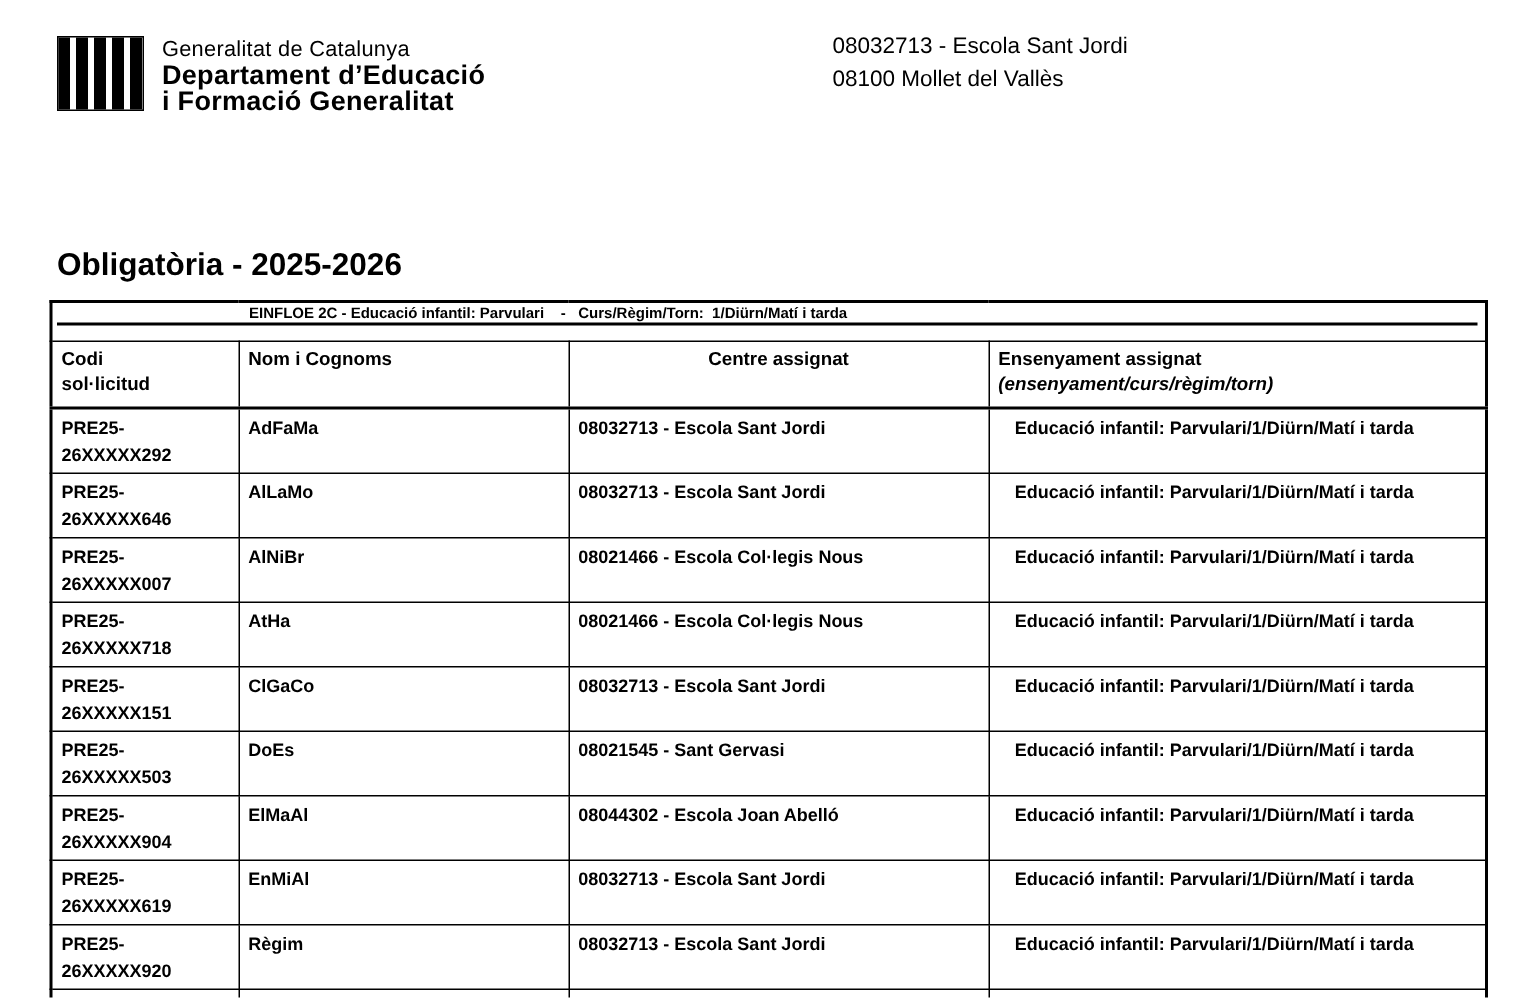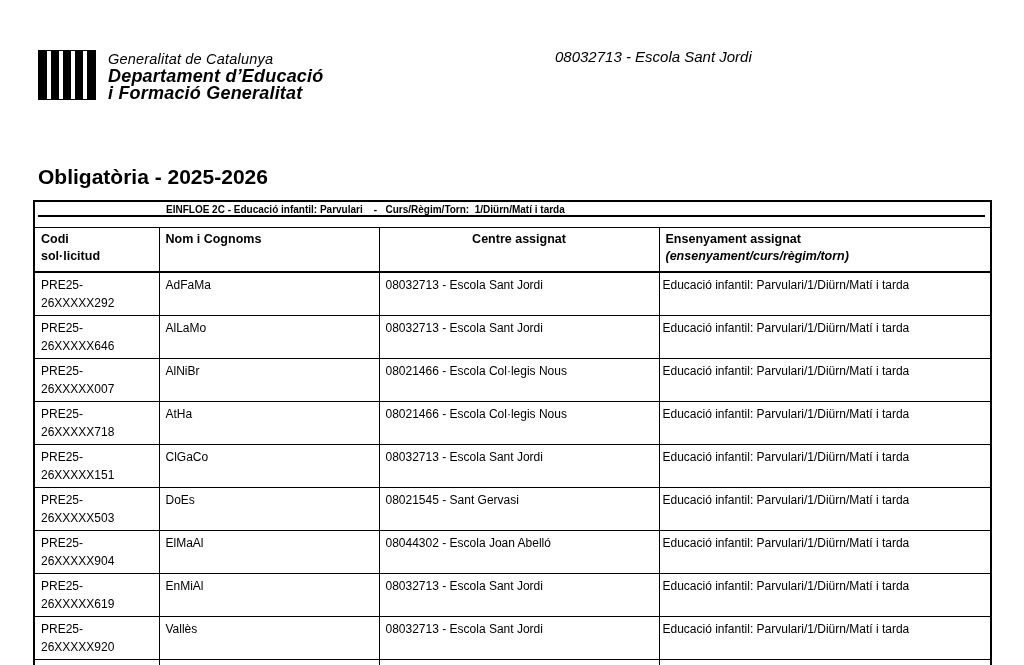--- a/index.html
+++ b/index.html
@@ -3,21 +3,21 @@
 <meta charset="utf-8">
 <style>
   html,body{margin:0;padding:0;}
   body{
     width:1024px;height:665px;overflow:hidden;position:relative;
     background:#ffffff;color:#000;
     font-family:"Liberation Sans","DejaVu Sans",sans-serif;
     -webkit-font-smoothing:antialiased;
   }
   
-  .header{position:absolute;top:50px;left:38px;right:30px;display:flex;align-items:flex-start;font-style:italic;}
+  .header{position:absolute;top:24px;left:38px;right:30px;display:flex;align-items:flex-start;}
   .logo{
     width:56px;height:48px;margin-right:12px;flex:0 0 auto;
     background:repeating-linear-gradient(to right,#000 0px,#000 8px,#fff 8px,#fff 12px);
     border:1px solid #000;
   }
   .org-text{line-height:17px;padding-top:1px;}
   .org-line1{font-size:14.5px;font-weight:400;letter-spacing:.2px;}
   .org-line2,.org-line3{font-size:18px;font-weight:700;letter-spacing:.2px;}
   .school-block{position:absolute;left:517px;top:-4px;line-height:22px;font-size:15px;}
   
@@ -34,37 +34,38 @@
   .group-header th{
     height:21px;font-size:10px;font-weight:700;text-align:left;
     padding:2px 4px 2px 131px;white-space:pre;border-bottom:1px solid #000;
   }
   .col-headers th{
     font-size:12.5px;font-weight:700;text-align:left;
     padding:3px 6px;height:37px;line-height:17px;border-bottom:2px solid #000;
   }
   .col-headers th.center{text-align:center;}
   .col-headers .sub-right{display:block;font-style:italic;}
-  tbody td{height:32px;padding:3px 6px;font-size:12px;line-height:18px;}
+  tbody td{height:32px;padding:3px 6px;font-size:12px;line-height:18px;font-weight:bold;}
   tbody tr{height:38px;}
   tbody td div{white-space:nowrap;}
-  tbody td:last-child{padding-left:3px;}
+  tbody td:last-child{padding-left:17px;}
 </style>
 </head>
 <body>
 
 <div class="header">
   <div class="logo"></div>
   <div class="org-text">
     <div class="org-line1">Generalitat de Catalunya</div>
     <div class="org-line2">Departament d’Educació</div>
     <div class="org-line3">i Formació Generalitat</div>
   </div>
   <div class="school-block">
     <div>08032713 - Escola Sant Jordi</div>
+    <div>08100 Mollet del Vallès</div>
   </div>
 </div>
 
 <div class="titles">
   <div>Obligatòria - 2025-2026</div>
 </div>
 
 <div class="table-wrap">
   <table>
     <colgroup>
@@ -210,21 +211,21 @@
           <td>
             <div>Educació infantil: Parvulari/1/Diürn/Matí i tarda</div>
           </td>
         </tr>
         <tr>
           <td>
             <div>PRE25-</div>
             <div>26XXXXX920</div>
           </td>
           <td>
-            <div>Vallès</div>
+            <div>Règim</div>
           </td>
           <td>
             <div>08032713 - Escola Sant Jordi</div>
           </td>
           <td>
             <div>Educació infantil: Parvulari/1/Diürn/Matí i tarda</div>
           </td>
         </tr>
         <tr>
           <td>

